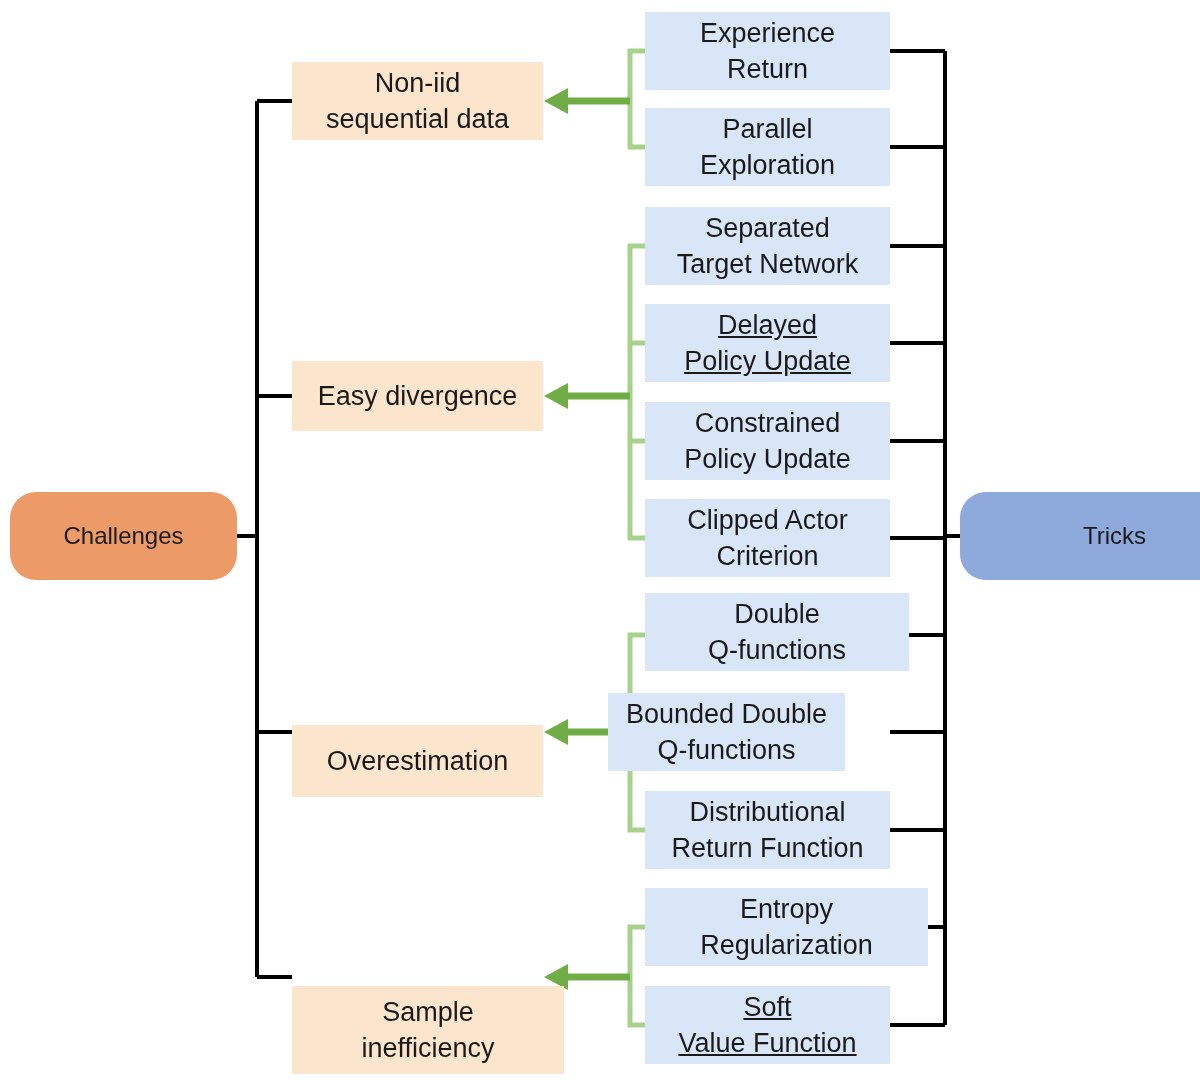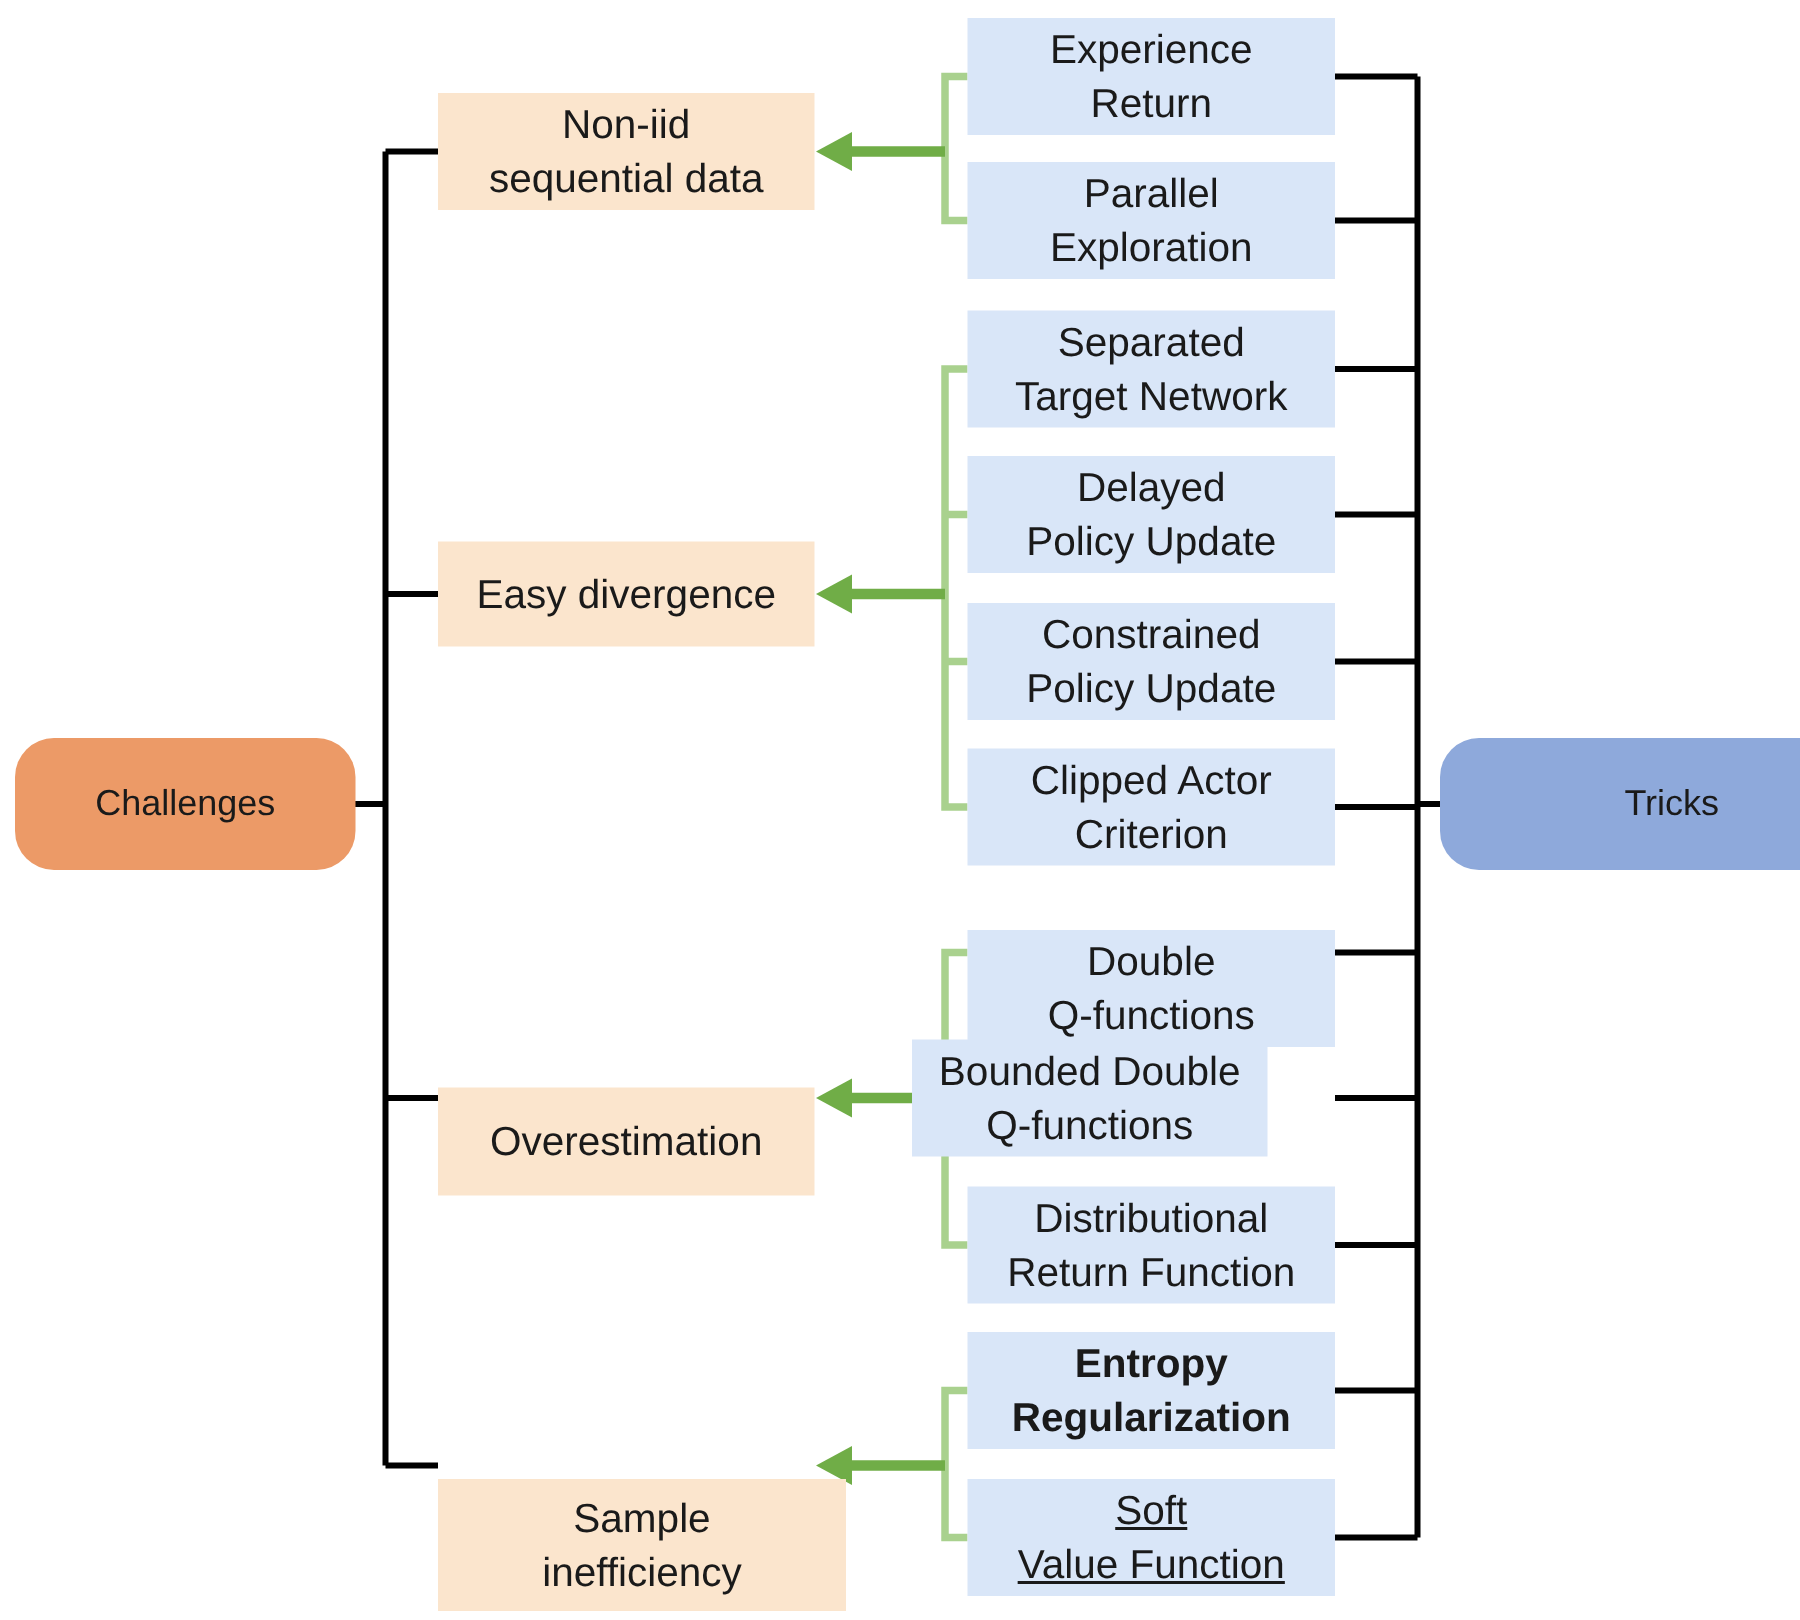--- a/index.html
+++ b/index.html
@@ -83,30 +83,30 @@
   <div class="node challenge" style="left:292px;top:696px;width:251px;height:72px;margin-top:29px;">Overestimation</div>
   <div class="node challenge" style="left:292px;top:986px;width:272px;height:88px;">Sample
 inefficiency</div>
 
   <div class="node trick" style="left:645px;top:12px;width:245px;height:78px;">Experience
 Return</div>
   <div class="node trick" style="left:645px;top:108px;width:245px;height:78px;">Parallel
 Exploration</div>
   <div class="node trick" style="left:645px;top:207px;width:245px;height:78px;">Separated
 Target Network</div>
-  <div class="node trick" style="left:645px;top:304px;width:245px;height:78px;">Delayed
+  <div class="node trick" style="left:645px;top:304px;width:245px;height:78px;text-decoration:underline;">Delayed
 Policy Update</div>
   <div class="node trick" style="left:645px;top:402px;width:245px;height:78px;">Constrained
 Policy Update</div>
   <div class="node trick" style="left:645px;top:499px;width:245px;height:78px;">Clipped Actor
 Criterion</div>
-  <div class="node trick" style="left:645px;top:620px;width:245px;height:78px;">Double
+  <div class="node trick" style="left:645px;top:593px;width:264px;height:78px;">Double
 Q-functions</div>
   <div class="node trick" style="left:608px;top:693px;width:237px;height:78px;text-align:center;">Bounded Double
 Q-functions</div>
   <div class="node trick" style="left:645px;top:791px;width:245px;height:78px;">Distributional
 Return Function</div>
-  <div class="node trick" style="left:645px;top:888px;width:245px;height:78px;font-weight:bold;">Entropy
+  <div class="node trick" style="left:645px;top:888px;width:283px;height:78px;">Entropy
 Regularization</div>
   <div class="node trick" style="left:645px;top:986px;width:245px;height:78px;text-decoration:underline;">Soft
 Value Function</div>
 
 </div>
 
 </body></html>

